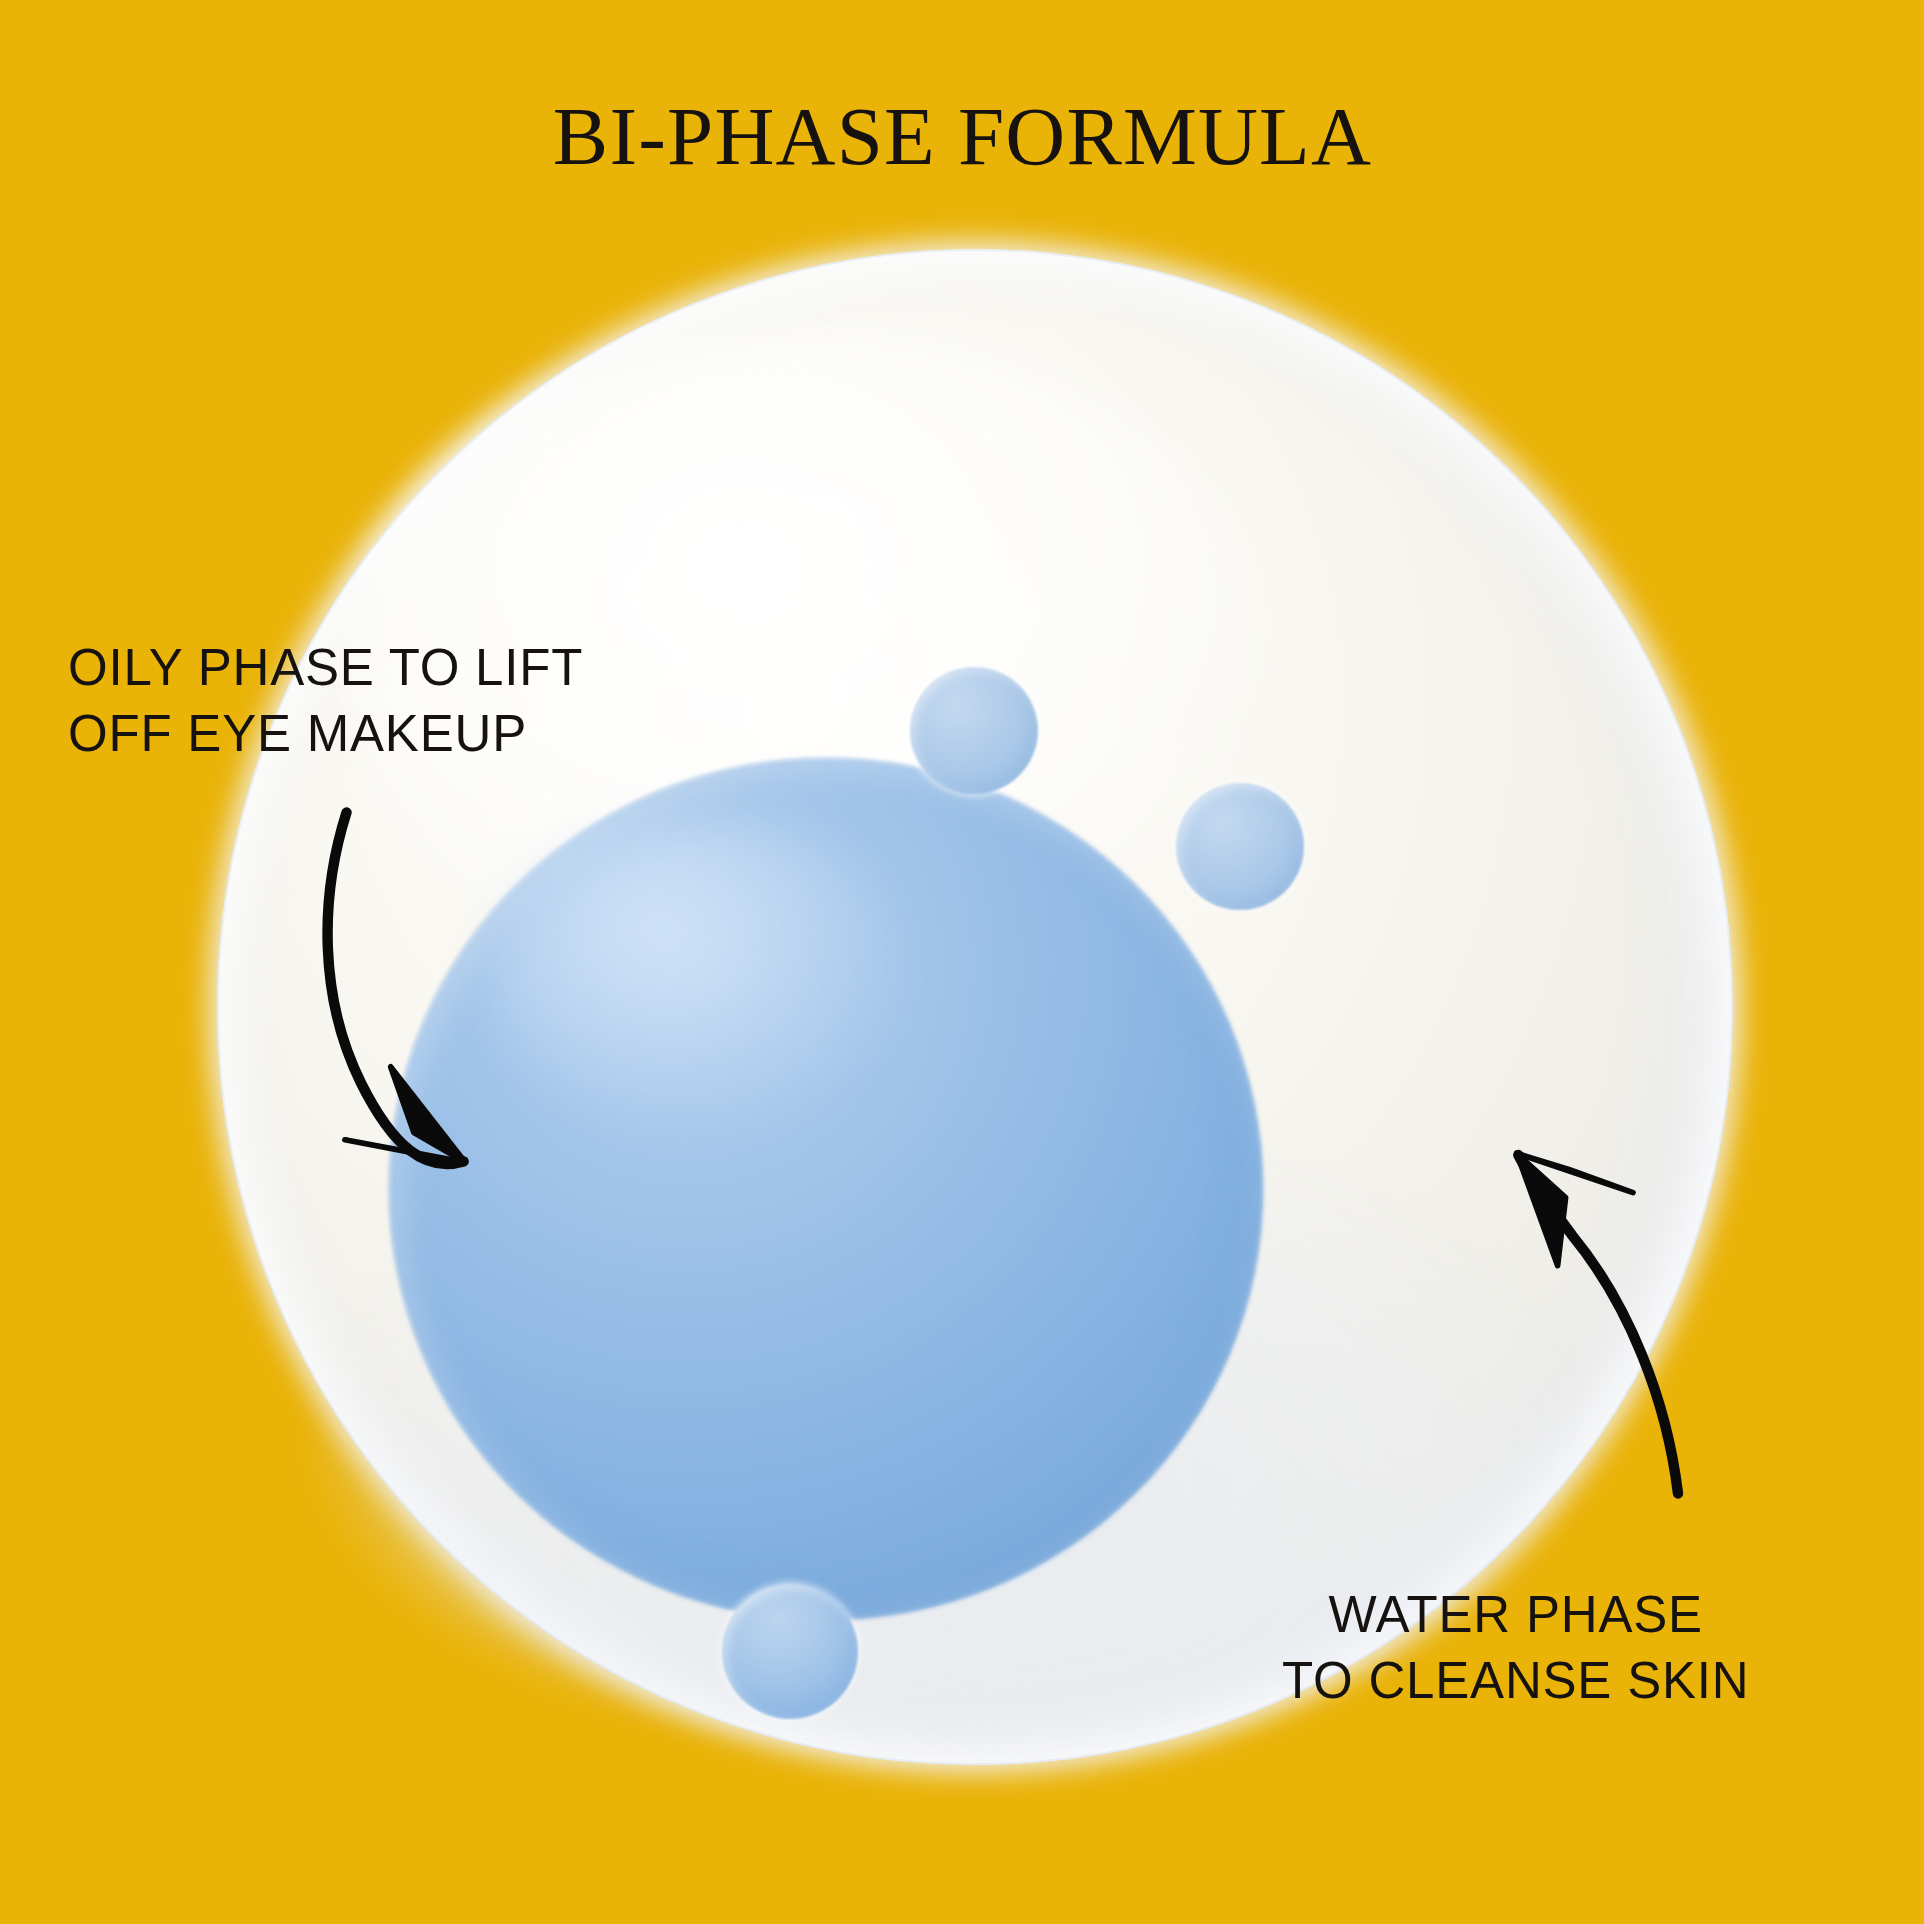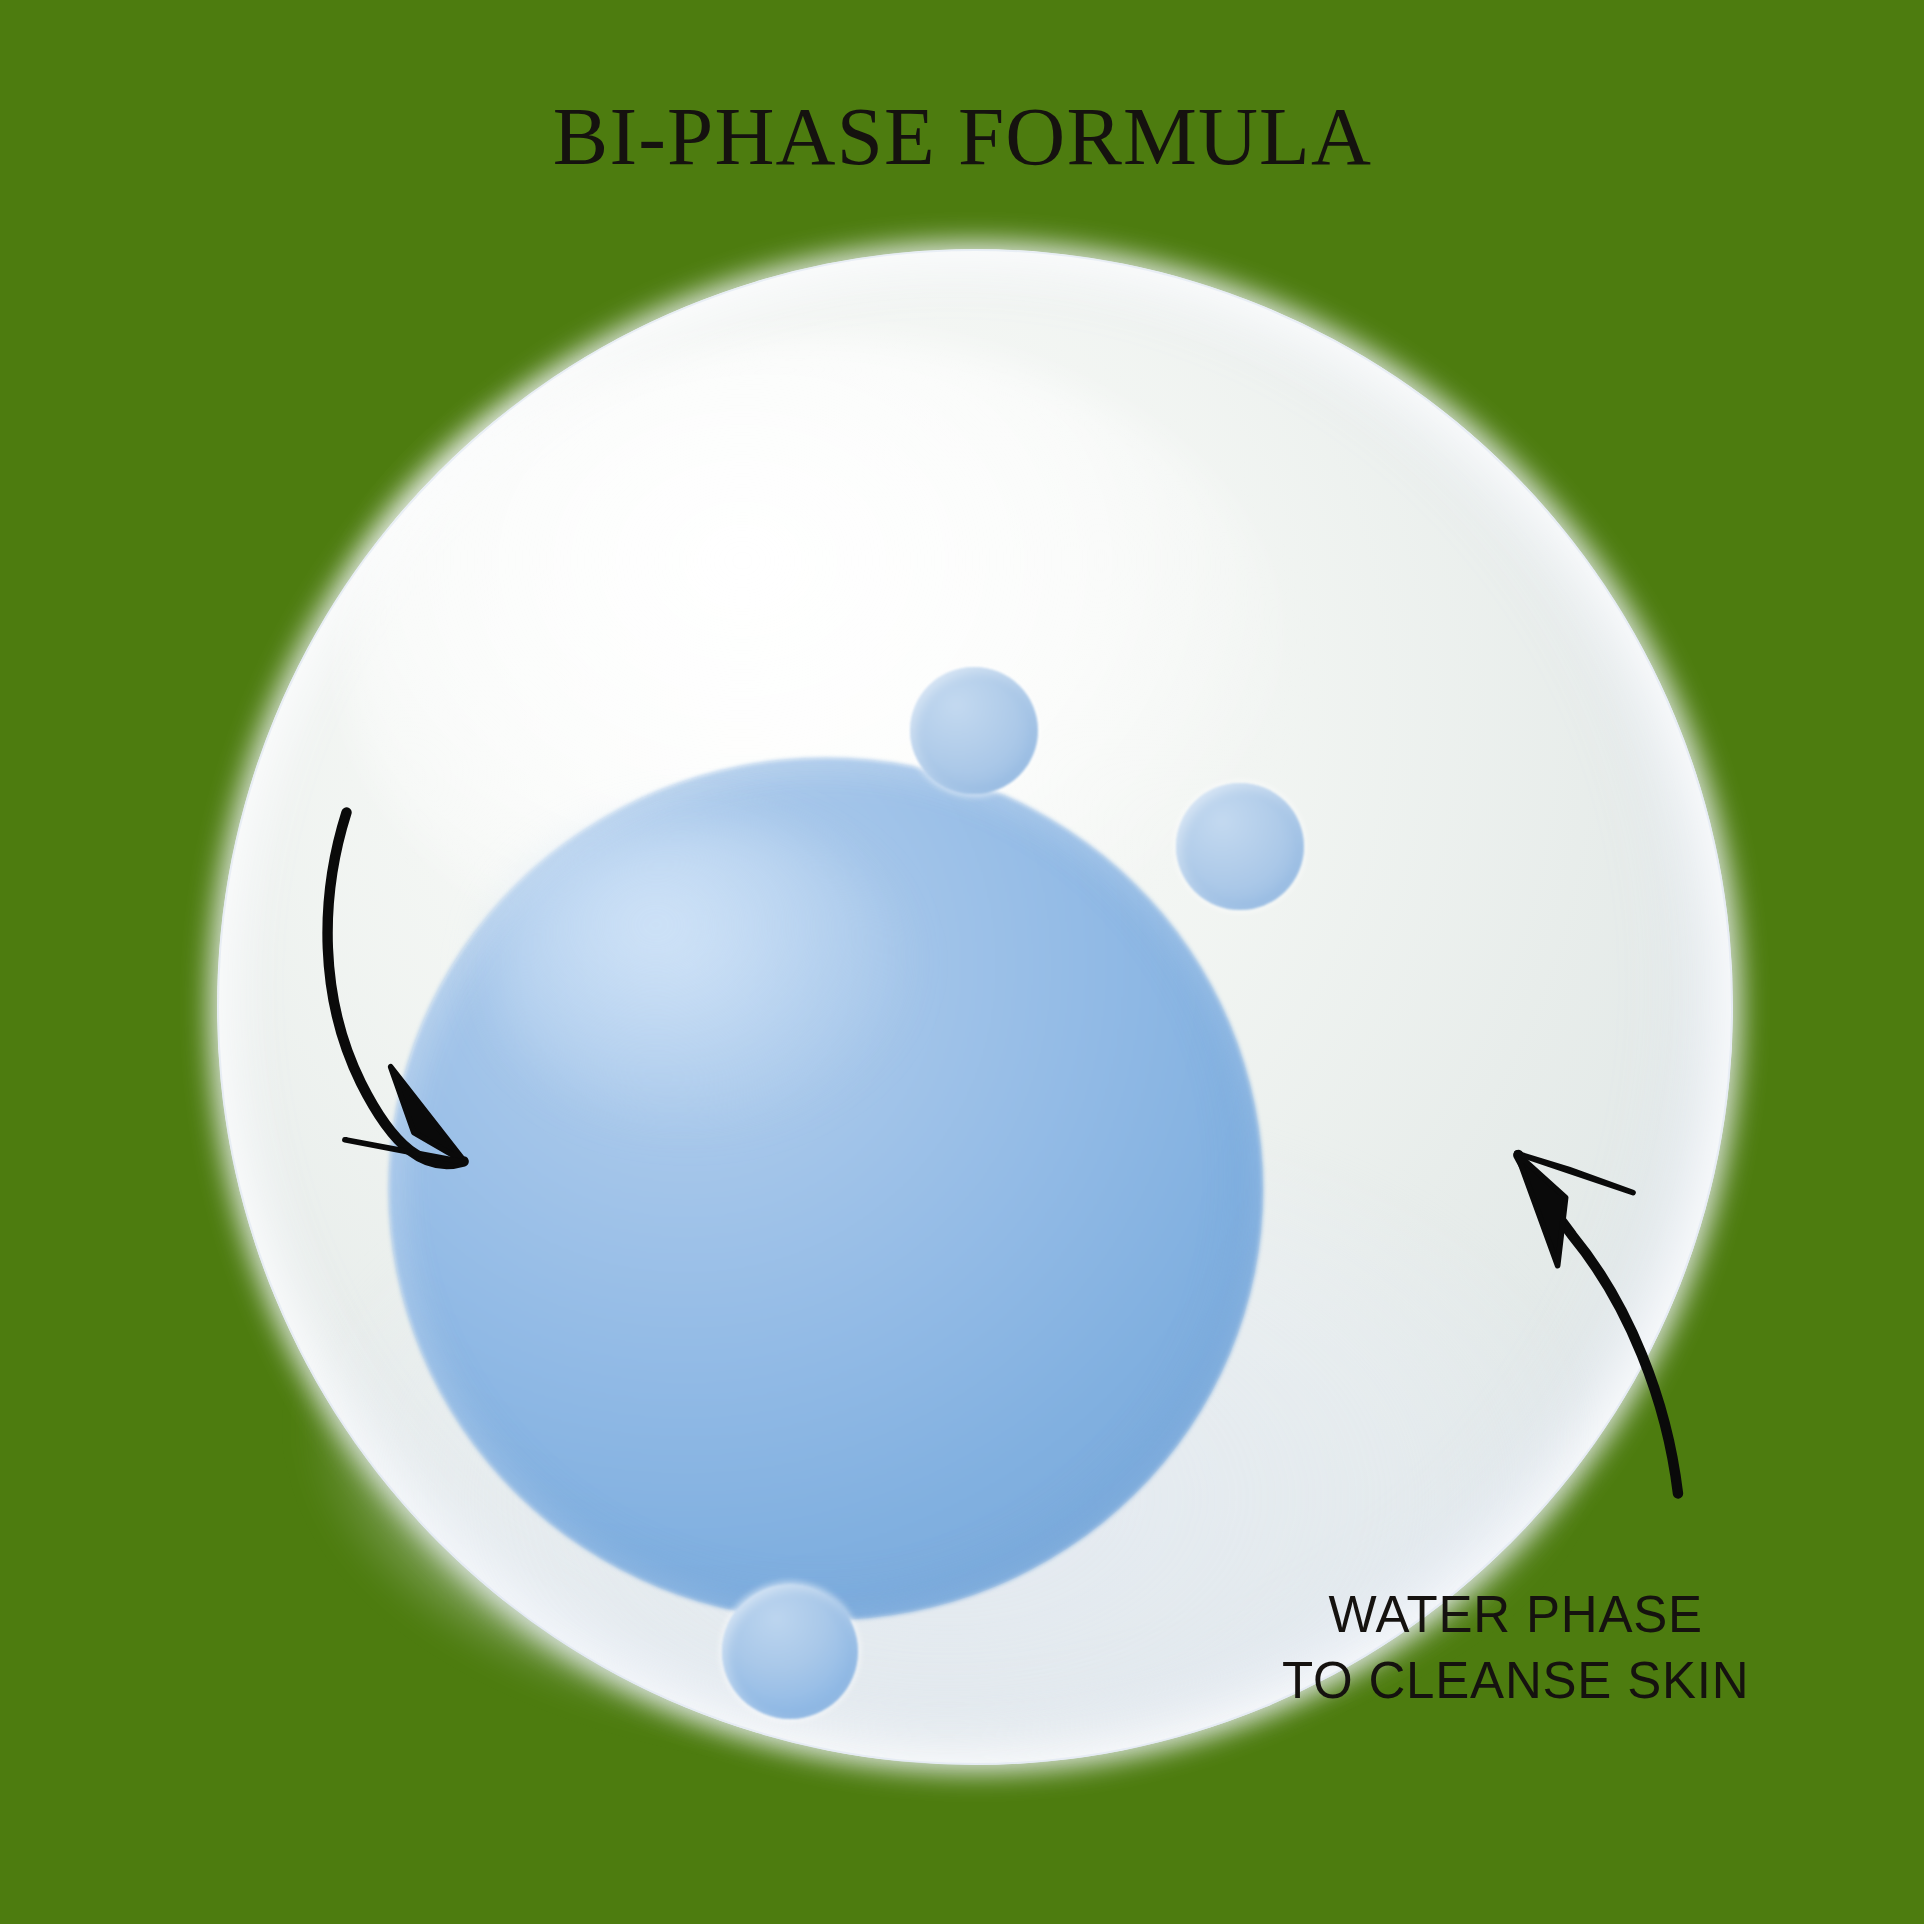--- a/index.html
+++ b/index.html
@@ -4,21 +4,21 @@
 <style>
   html, body {
     margin: 0;
     padding: 0;
     background: #ffffff;
   }
   #stage {
     position: relative;
     width: 1925px;
     height: 1925px;
-    background: #4d7c0f;
+    background: #eab308;
     overflow: hidden;
     font-family: "Liberation Sans", sans-serif;
   }
 
   
   #title {
     position: absolute;
     left: 0;
     top: 95px;
     width: 1925px;
@@ -206,18 +206,20 @@
 
     <g>
       <path d="M 2092 1862
                C 2078 1745, 2030 1625, 1960 1540
                C 1930 1500, 1906 1465, 1893 1440" fill="none" stroke="#0a0a0a" stroke-width="13" stroke-linecap="round"></path>
       <path d="M 1891 1438 L 1942 1578 L 1952 1493 Z" fill="#0a0a0a" stroke="#0a0a0a" stroke-width="7" stroke-linejoin="round"></path>
       <path d="M 1891 1438 L 2036 1487 L 1956 1458 Z" fill="#0a0a0a" stroke="#0a0a0a" stroke-width="7" stroke-linejoin="round"></path>
     </g>
   </svg>
 
+  <div class="annot" id="annot-oily">OILY PHASE TO LIFT
+OFF EYE MAKEUP</div>
 
   <div class="annot" id="annot-water">WATER PHASE
 TO CLEANSE SKIN</div>
 
 </div>
 
 
 </body></html>

